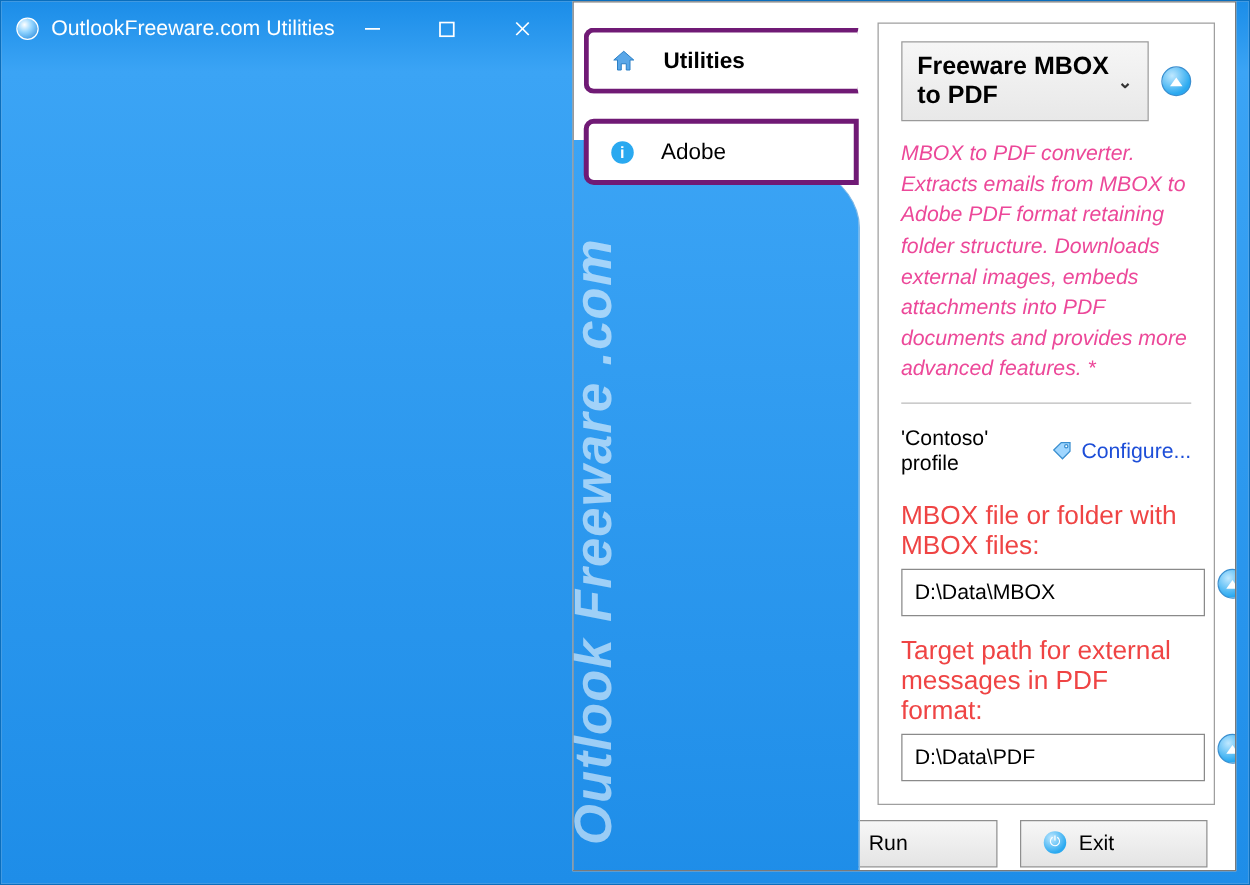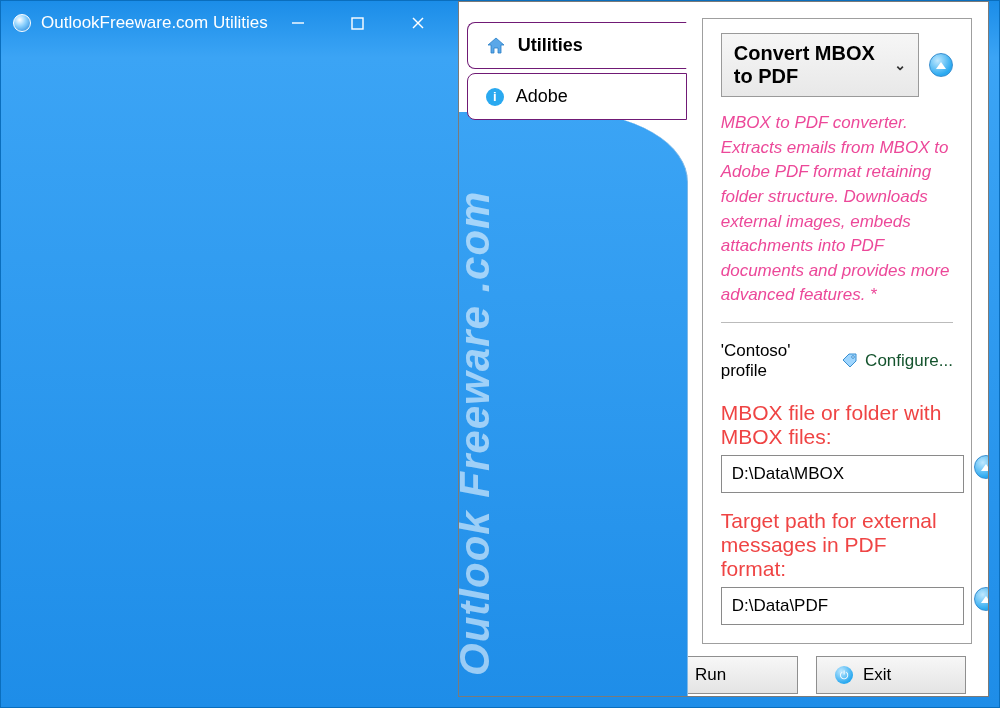--- a/index.html
+++ b/index.html
@@ -64,28 +64,28 @@
   }
   .sidebar {
     position: absolute;
     left: 8px;
     top: 20px;
     width: 220px;
     z-index: 2;
   }
   .tab {
     background: #fff;
-    border: 1px solid #701a75;
+    border: 4px solid #701a75;
     border-radius: 8px 0 0 8px;
     padding: 12px 18px;
     display: flex;
     align-items: center;
-    gap: 12px;
+    gap: 22px;
     font-size: 18px;
-    margin-bottom: 4px;
+    margin-bottom: 20px;
     cursor: pointer;
     position: relative;
   }
   .tab.active {
     font-weight: 700;
     z-index: 3;
     border-right: 1px solid #fff;
   }
   .tab-icon { width: 20px; height: 20px; display: inline-block; }
   .tab-icon.home svg { display: block; }
@@ -194,21 +194,21 @@
     align-items: center;
     justify-content: flex-end;
     padding: 8px 0 4px 0;
     font-size: 17px;
   }
   .configure-link {
     display: flex;
     align-items: center;
     gap: 6px;
     cursor: pointer;
-    color: #14532d;
+    color: #1d4ed8;
   }
   .tag-icon {
     width: 18px; height: 18px;
     display: inline-block;
   }
   .field-group { margin-top: 6px; }
   .field-label { font-size: 21px; color: #ef4444; margin-bottom: 6px; }
   .field-row { display: flex; align-items: flex-start; gap: 10px; }
   .field-row input {
     flex: 1;
@@ -224,21 +224,21 @@
     gap: 18px;
     padding: 12px 6px 0 0;
   }
   .btn {
     min-width: 150px;
     background: linear-gradient(180deg, #f7f7f7 0%, #e4e4e4 100%);
     border: 1px solid #8f8f8f;
     padding: 8px 18px;
     font-size: 17px;
     display: flex;
-    align-items: center;
+    align-items: flex-start;
     gap: 10px;
     cursor: pointer;
     font-family: inherit;
   }
   .btn .bicon {
     width: 18px; height: 18px;
     border-radius: 50%;
     background: radial-gradient(circle at 35% 30%, #bfe8ff 0%, #2aa9f0 70%);
     display: flex;
     align-items: center;
@@ -307,21 +307,21 @@
         </div>
       </div>
 
       <div class="brand">Outlook Freeware .com</div>
 
       <div class="main-panel">
         <div class="main-inner">
 
           <div class="header-row">
             <div class="util-title">
-              <span>Convert MBOX to PDF</span>
+              <span>Freeware MBOX to PDF</span>
               <span class="chev">⌄</span>
             </div>
             <span class="round-btn"></span>
           </div>
 
           <div class="desc">MBOX to PDF converter. Extracts emails from MBOX to Adobe PDF format retaining folder structure. Downloads external images, embeds attachments into PDF documents and provides more advanced features. *</div>
 
           <div class="profile-row">
             <span>'Contoso' profile</span>
             <span class="configure-link">

